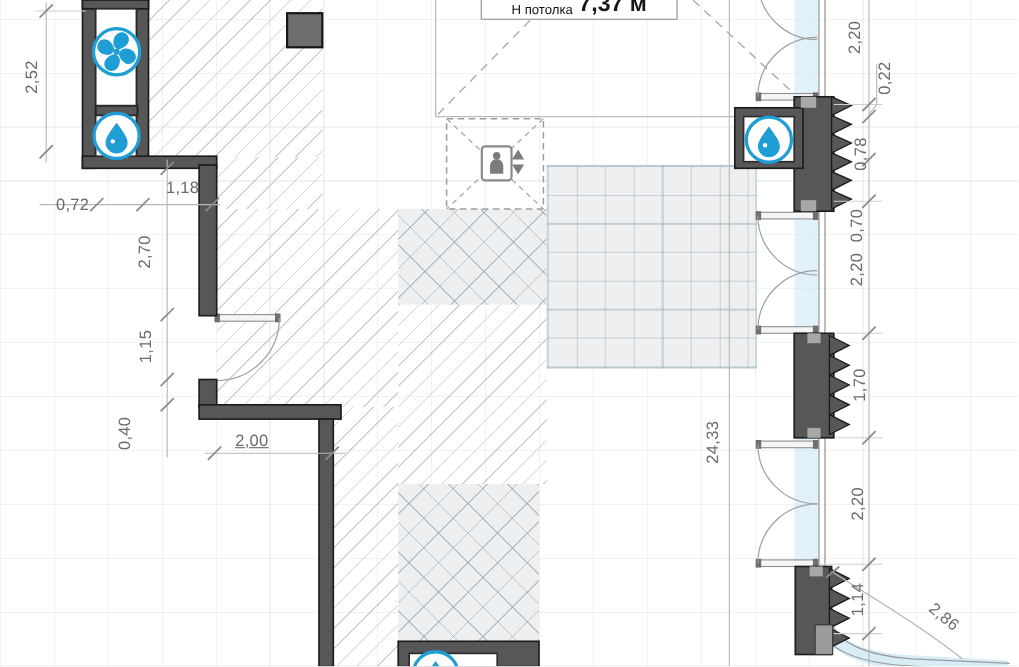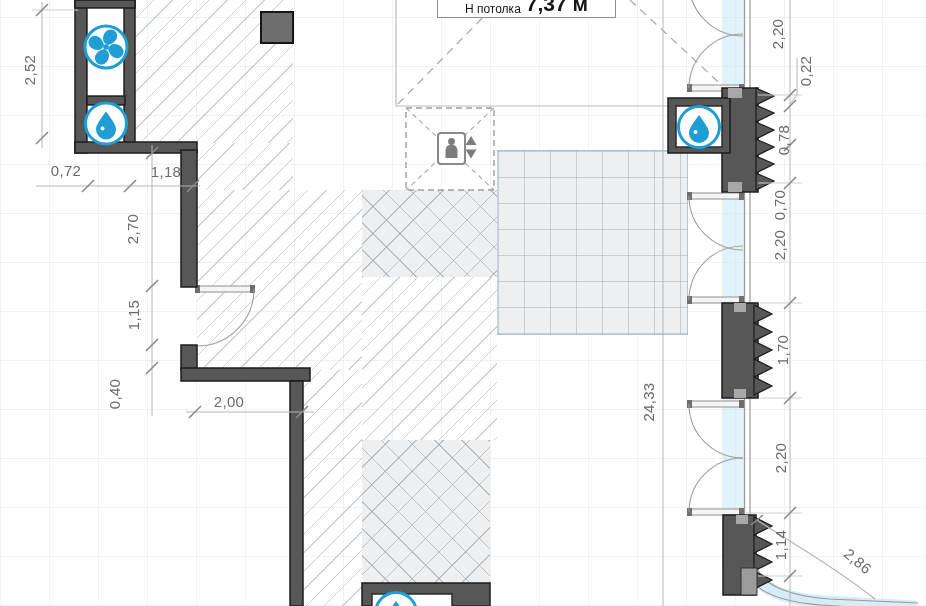--- a/index.html
+++ b/index.html
@@ -207,26 +207,26 @@
           <path d="M784,309 L796,297"></path>
           <path d="M784,404 L796,392"></path>
         <path d="M784,519 L796,507"></path>
           <path d="M784,582 L796,570"></path>
         <path d="M751,525 L763,515"></path>
       </g>
     </g>
   </svg>
 
   <div class="lbl rot" style="left:29px;top:70px;">2,52</div>
-  <div class="lbl" style="left:66px;top:170px;">0,72</div>
+  <div class="lbl" style="left:66px;top:186px;">0,72</div>
   <div class="lbl" style="left:166px;top:171px;text-align:center;">1,18</div>
   <div class="lbl rot" style="left:132px;top:229px;">2,70</div>
   <div class="lbl rot" style="left:133px;top:315px;">1,15</div>
   <div class="lbl rot" style="left:114px;top:394px;">0,40</div>
-  <div class="lbl" style="left:229px;top:401px;">2,00</div>
+  <div class="lbl" style="left:229px;top:401px;text-decoration:underline;">2,00</div>
   <div class="lbl rot" style="left:648px;top:402px;">24,33</div>
   <div class="lbl rot" style="left:777px;top:34px;">2,20</div>
   <div class="lbl rot" style="left:805px;top:71px;">0,22</div>
   <div class="lbl rot" style="left:783px;top:140px;">0,78</div>
   <div class="lbl rot" style="left:779px;top:205px;">0,70</div>
   <div class="lbl rot" style="left:779px;top:245px;">2,20</div>
   <div class="lbl rot" style="left:782px;top:350px;">1,70</div>
   <div class="lbl rot" style="left:780px;top:458px;">2,20</div>
   <div class="lbl rot" style="left:780px;top:545px;">1,14</div>
   <div class="lbl rot45" style="left:858px;top:561px;">2,86</div>

